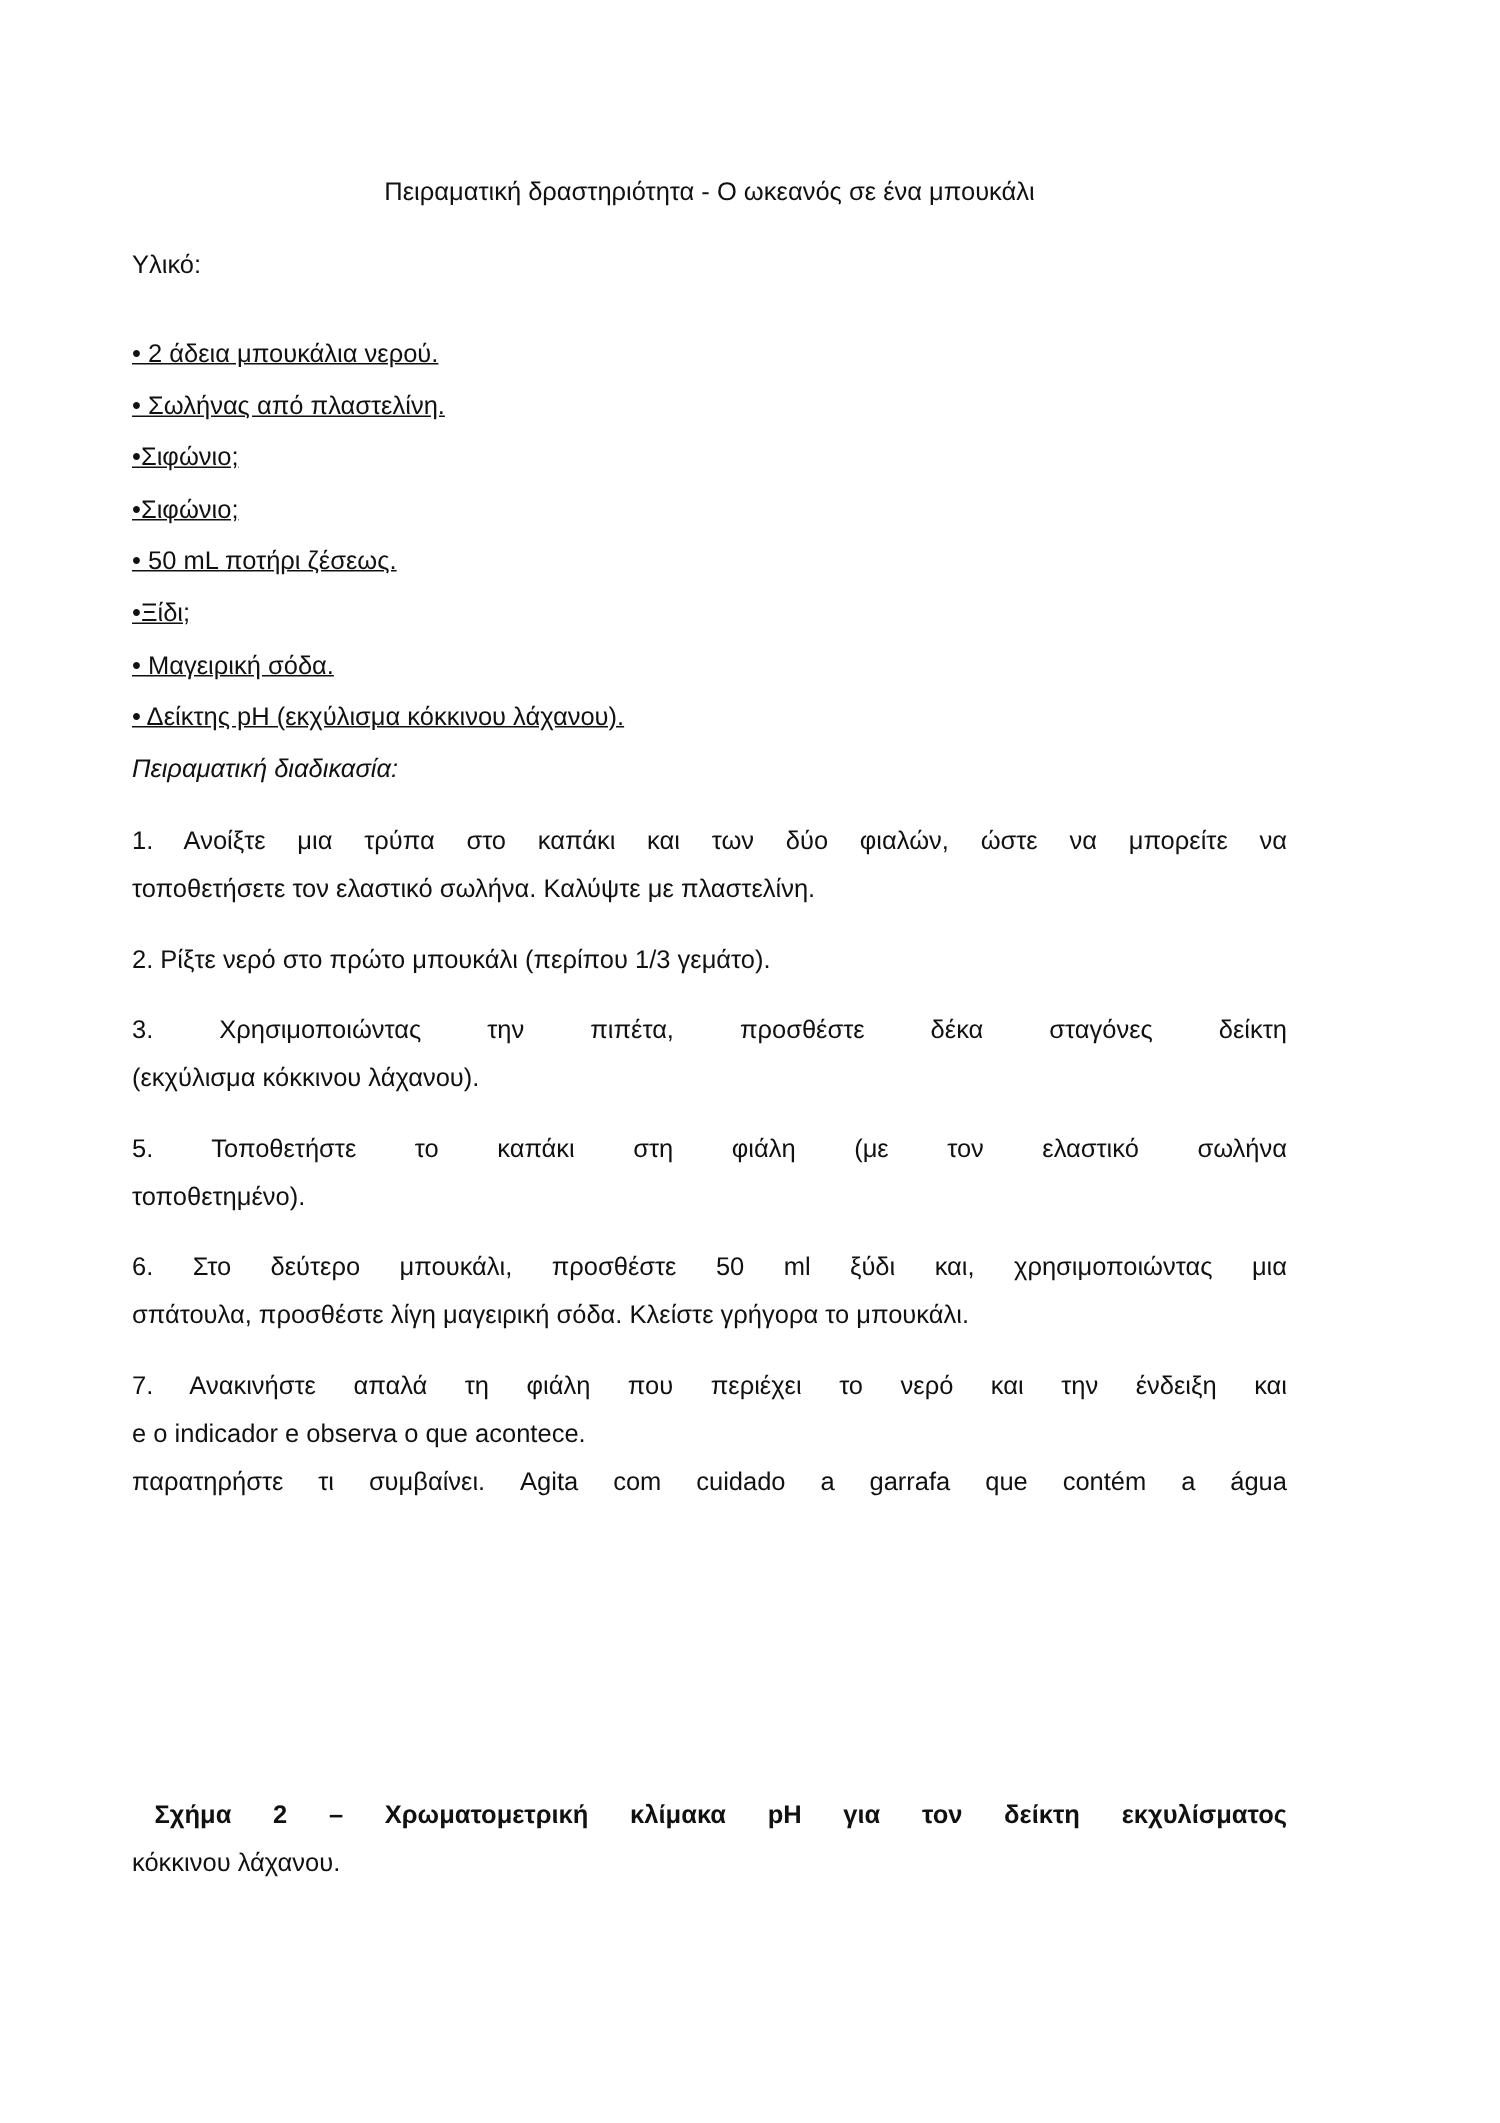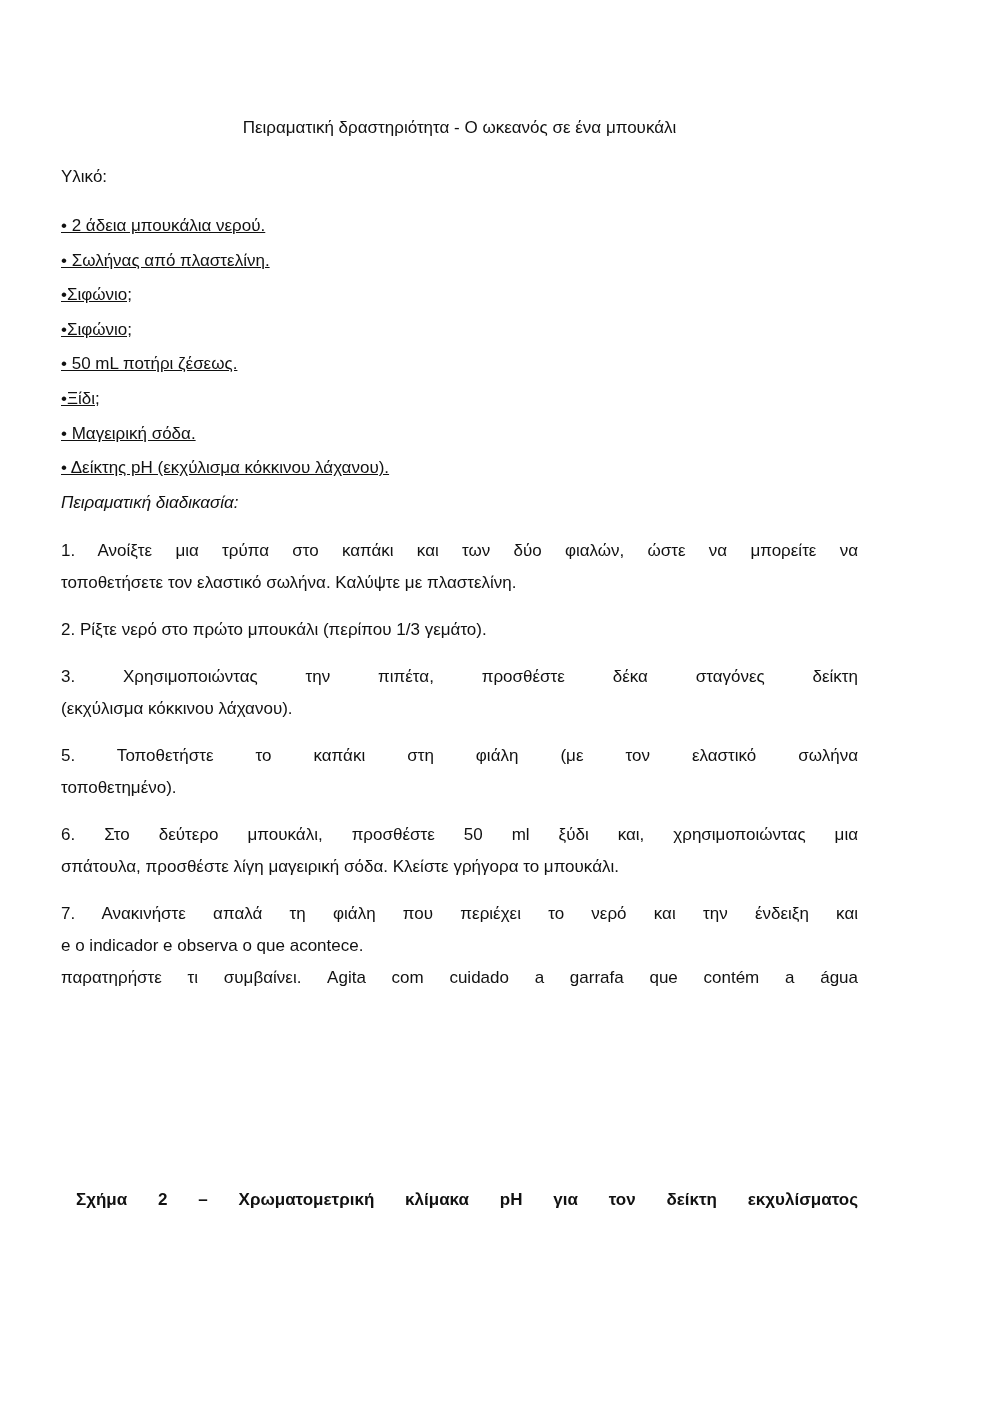--- a/index.html
+++ b/index.html
@@ -6,36 +6,36 @@
     margin: 0;
     padding: 0;
     background: #ffffff;
   }
   .page {
     position: relative;
     width: 1000px;
     height: 1415px;
     box-sizing: border-box;
     background: #ffffff;
-    padding: 112px 142px 0 61px;
+    padding: 112px 142px 0 88px;
     font-family: "Liberation Sans", "DejaVu Sans", sans-serif;
     font-size: 17px;
     color: #111111;
     overflow: hidden;
   }
   .line, .title, .heading, .bullet {
     line-height: 32px;
     white-space: normal;
   }
   .title {
     text-align: center;
     margin-bottom: 17px;
   }
   .heading {
-    margin-bottom: 17px;
+    margin-bottom: 27px;
   }
   .bullets .bullet {
     margin-bottom: 2.6px;
     text-decoration: underline;
   }
   .heading.proc {
     margin-top: 0;
     margin-bottom: 16px;
     font-style: italic;
   }
@@ -102,15 +102,16 @@
   </div>
 
   <div class="step">
     <div class="line just">7. Ανακινήστε απαλά τη φιάλη που περιέχει το νερό και την ένδειξη και</div>
     <div class="line">e o indicador e observa o que acontece.</div>
     <div class="line just">παρατηρήστε τι συμβαίνει. Agita com cuidado a garrafa que contém a água</div>
   </div>
 
   <div class="caption">
     <div class="line just indent">Σχήμα 2 – Χρωματομετρική κλίμακα pH για τον δείκτη εκχυλίσματος</div>
+    <div class="line">κόκκινου λάχανου.</div>
   </div>
 
 </div>
 
 </body></html>

